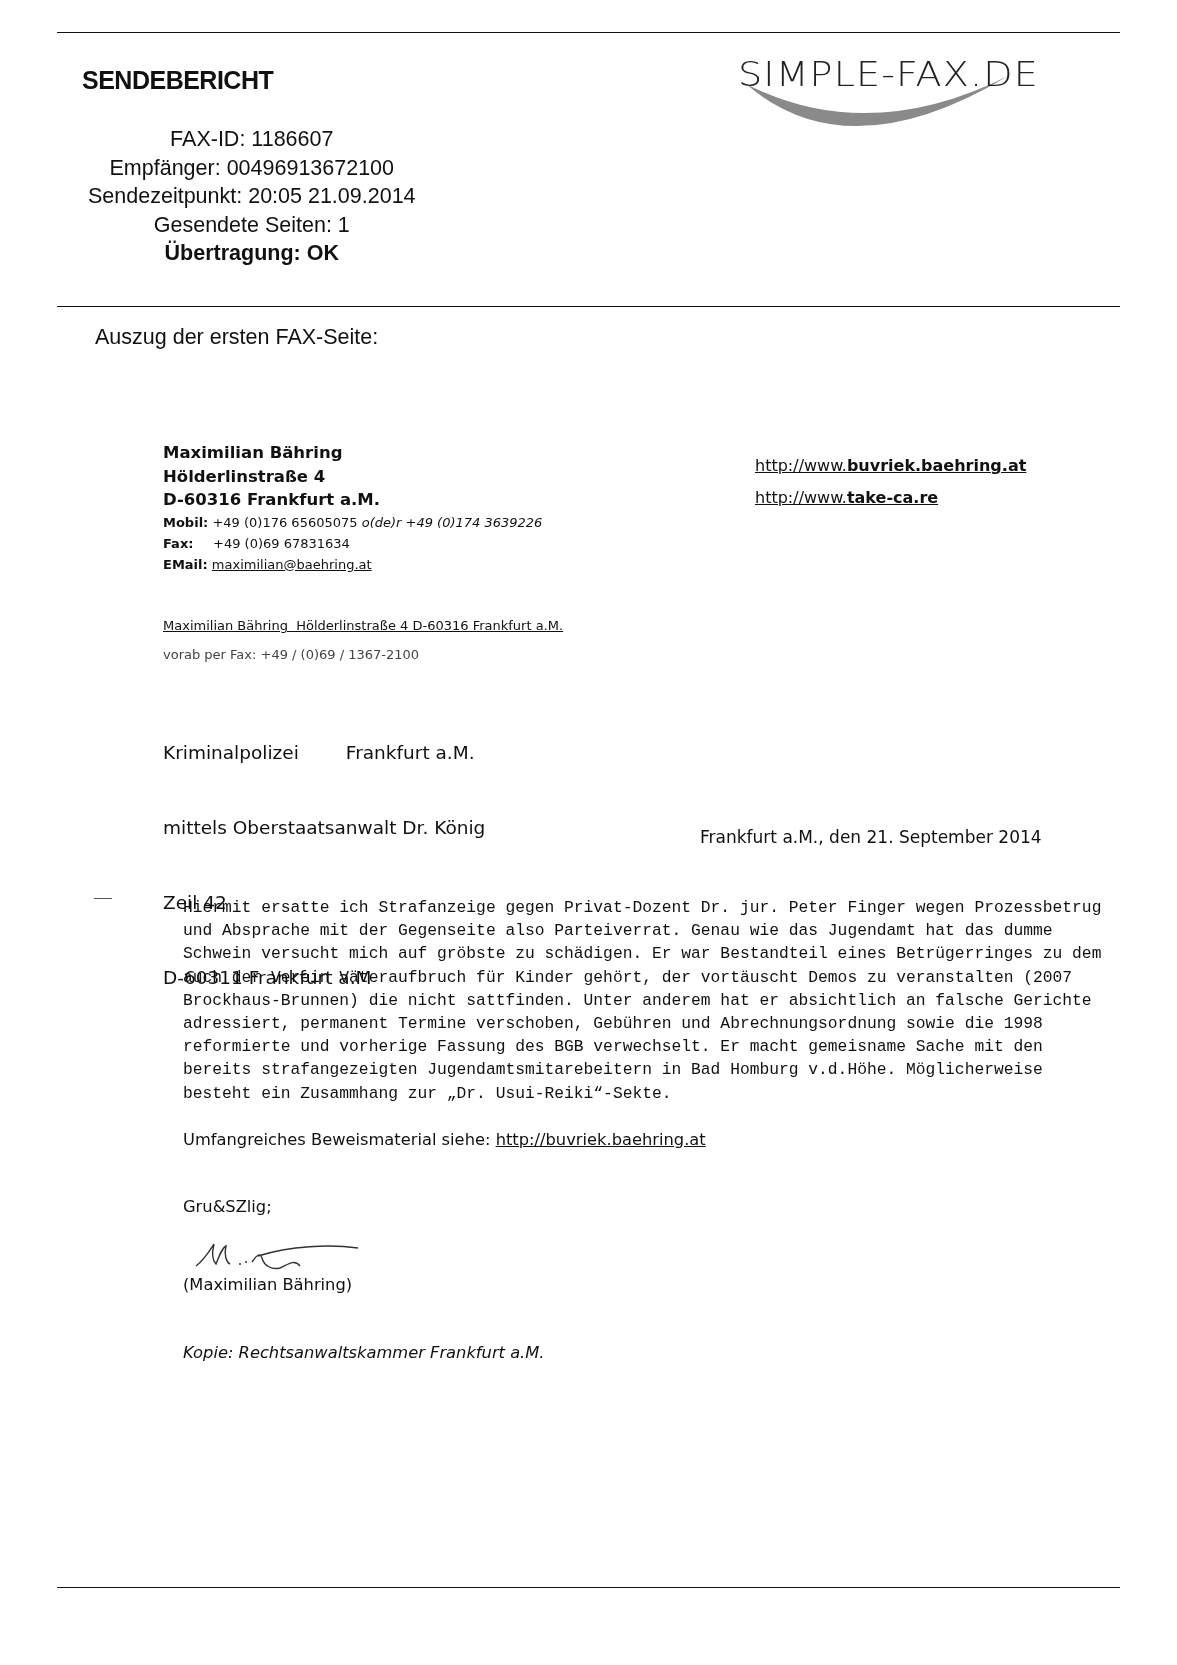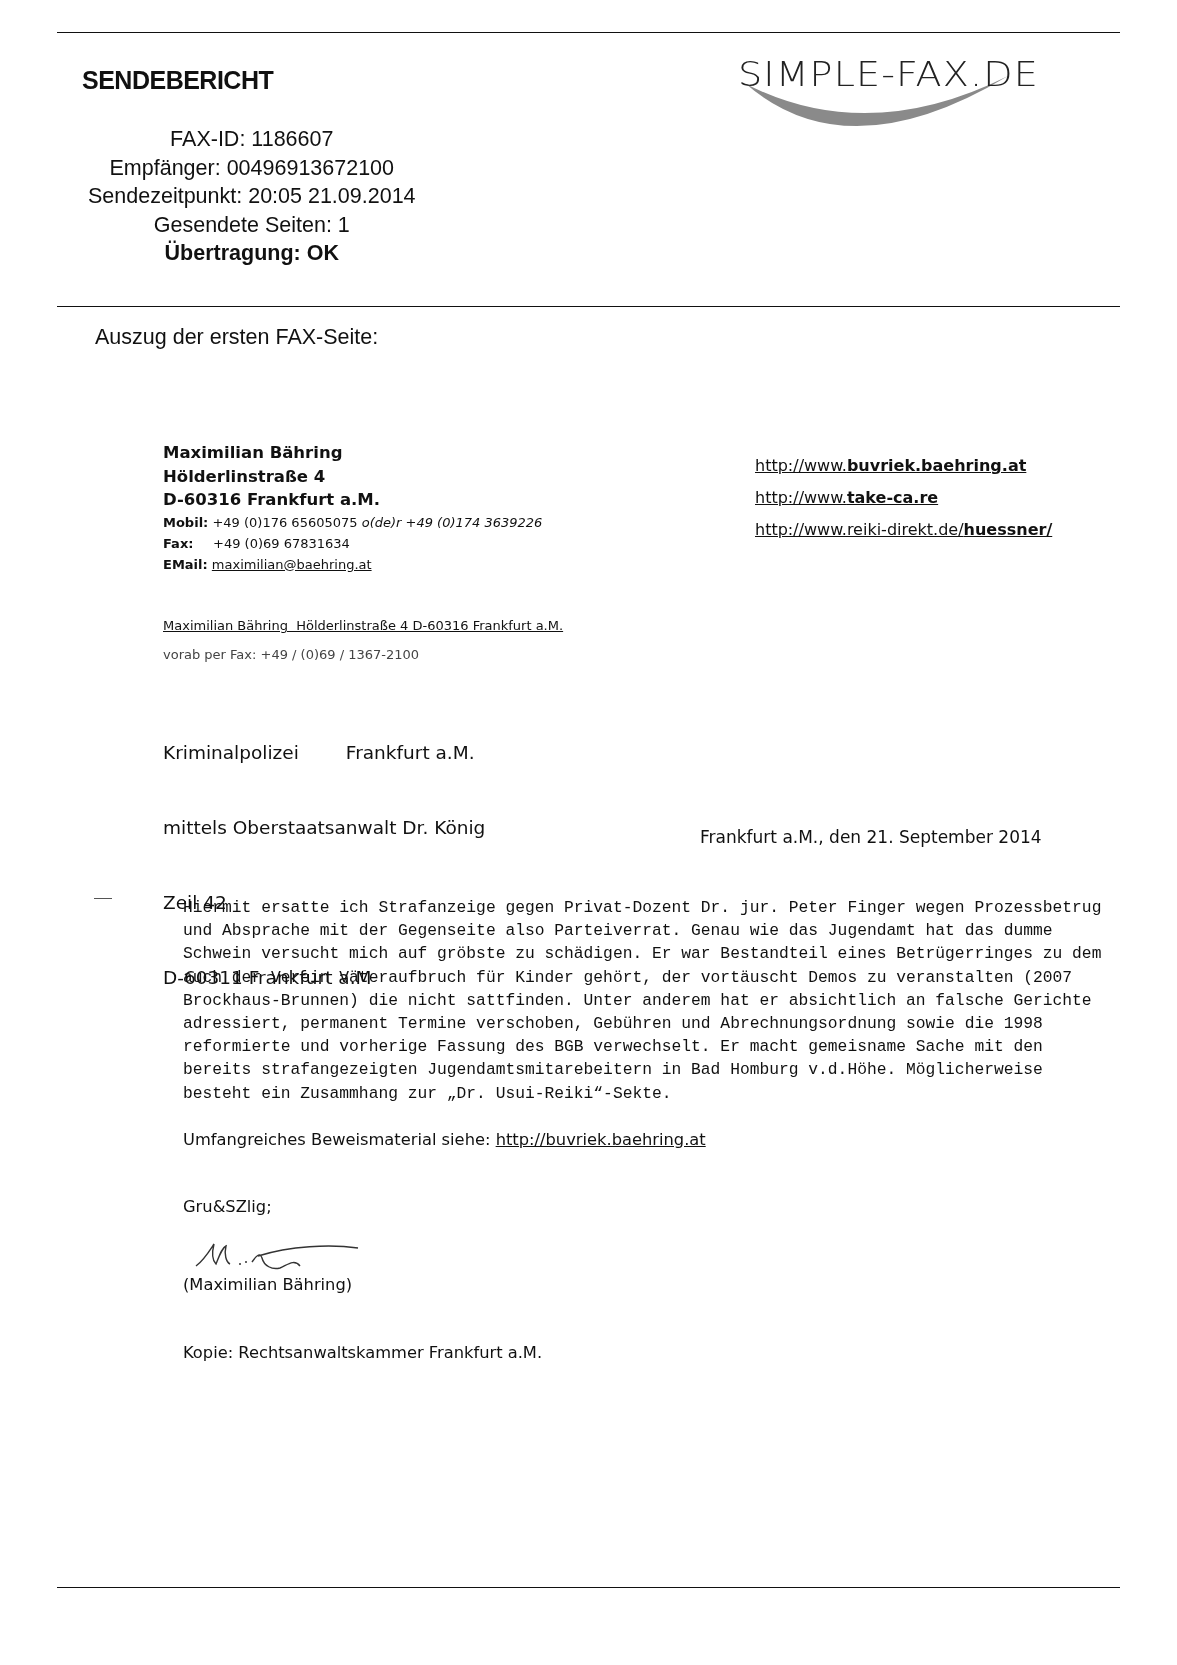--- a/index.html
+++ b/index.html
@@ -31,21 +31,21 @@
     .vorab { left: 163px; top: 647px; font-size: 13px; color: #444; white-space: nowrap; }
     .recipient { left: 163px; top: 690px; font-size: 18.5px; line-height: 25px; white-space: pre; }
     .date { left: 700px; top: 827px; font-size: 17px; white-space: nowrap; }
     .dash { left: 94px; top: 898px; width: 18px; height: 0; border-top: 1px solid #555; }
     .body-text { left: 183px; top: 896px; width: 830px; font-size: 16.3px; line-height: 23.2px; }
     .body-text div { white-space: nowrap; font-family: Liberation Mono, monospace; }
     .proof { left: 183px; top: 1130px; font-size: 16.3px; white-space: nowrap; }
     .greet { left: 183px; top: 1197px; font-size: 16.3px; }
     .sig { left: 190px; top: 1236px; width: 180px; height: 40px; }
     .signame { left: 183px; top: 1275px; font-size: 16.3px; }
-    .copy { left: 183px; top: 1343px; font-size: 16.3px; white-space: nowrap; }
+    .copy { left: 183px; top: 1343px; font-size: 16.3px; white-space: nowrap; font-style: italic; }
   </style>
 </head>
 <body>
 
 <div class="rule" style="top:32px;"></div>
 
 <div class="abs title">SENDEBERICHT</div>
 
 <div class="abs meta">
   <div>FAX-ID: 1186607</div>
@@ -80,21 +80,20 @@
   </div>
   <div class="s">
     <span class="lbl">EMail:</span>
     <span class="u">maximilian@baehring.at</span>
   </div>
 </div>
 
 <div class="abs urls fax">
   <div><span class="thin">http://www.</span><span>buvriek.baehring.at</span></div>
   <div><span class="thin">http://www.</span><span>take-ca.re</span></div>
-  <div><span class="thin">http://www.reiki-direkt.de/</span><span>huessner/</span></div>
 </div>
 
 <div class="abs returnaddr fax" style="white-space:pre;">Maximilian Bähring  Hölderlinstraße 4 D-60316 Frankfurt a.M.</div>
 <div class="abs vorab fax">vorab per Fax: +49 / (0)69 / 1367-2100</div>
 
 <div class="abs recipient fax">
   <div>Kriminalpolizei        Frankfurt a.M.</div>
   <div>mittels Oberstaatsanwalt Dr. König</div>
   <div>Zeil 42</div>
   <div>D-60311 Frankfurt a.M</div>

